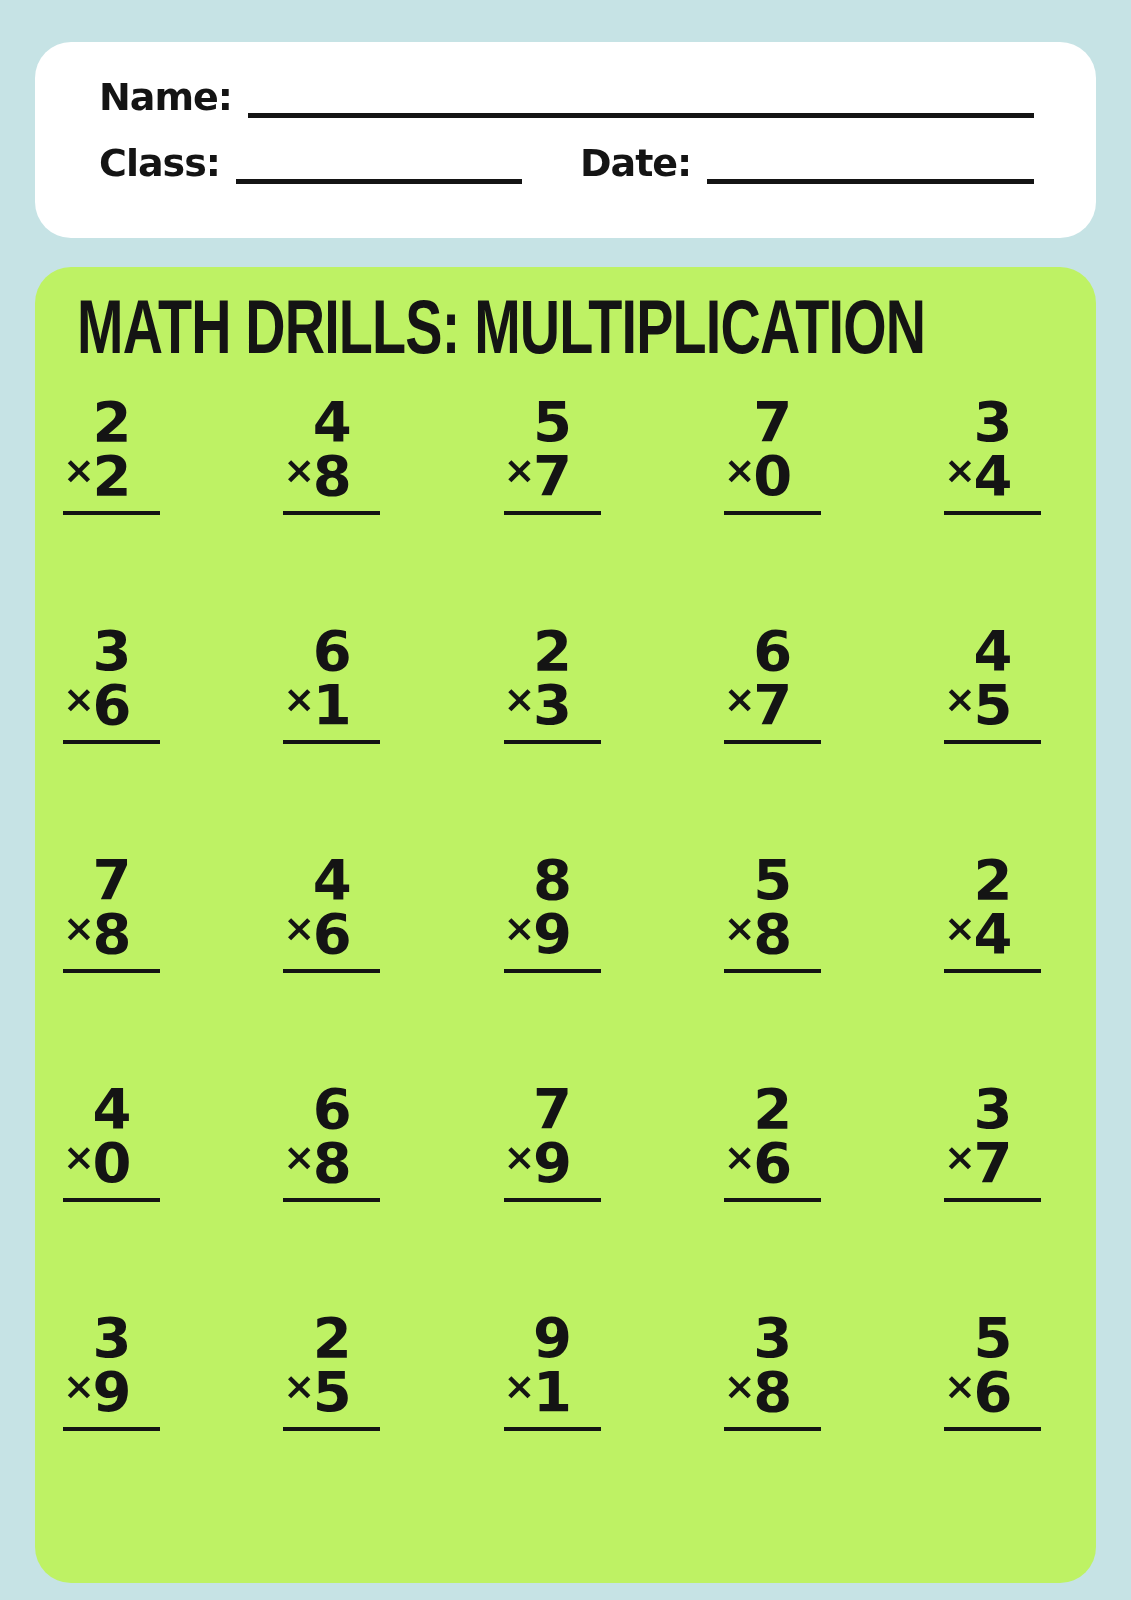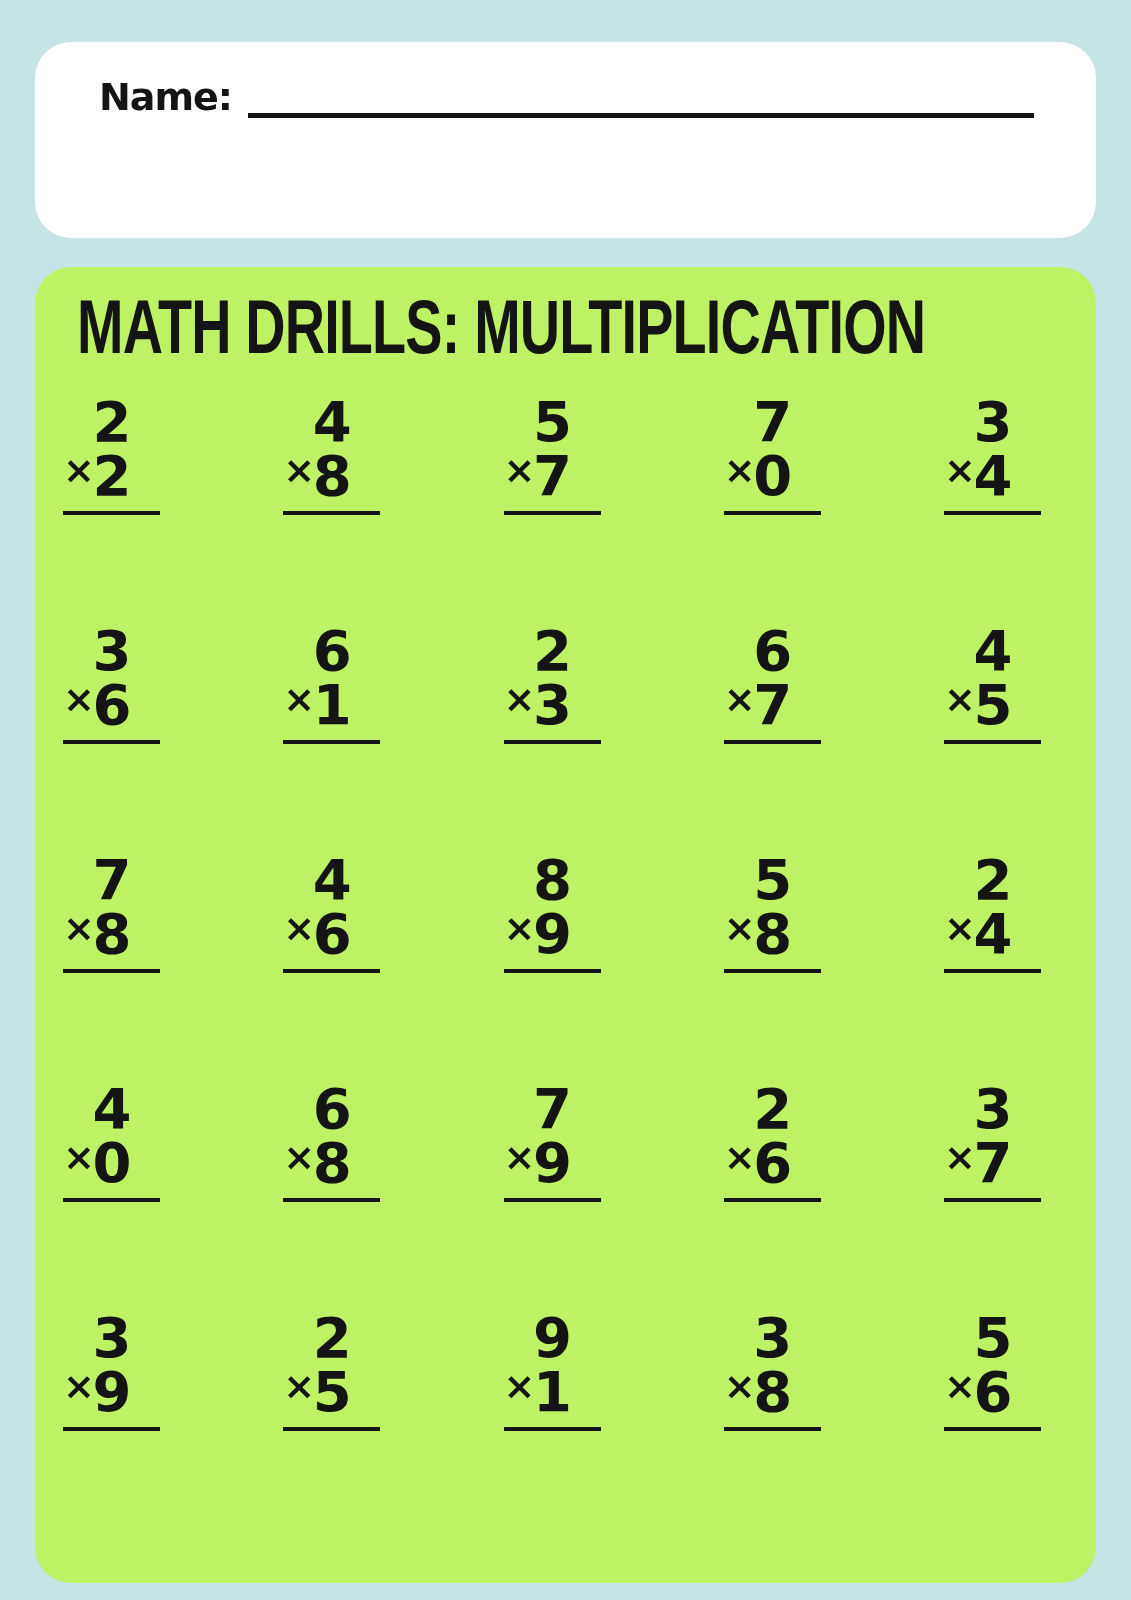--- a/index.html
+++ b/index.html
@@ -111,20 +111,26 @@
 </head>
 <body>
 
 <div class="page">
 
   <div class="info-card">
     <div class="info-row">
       <span class="info-label">Name:</span>
       <div class="blank-line blank-grow"></div>
     </div>
+    <div class="info-row">
+      <span class="info-label">Class:</span>
+      <div class="blank-line blank-class"></div>
+      <span class="info-label date-label">Date:</span>
+      <div class="blank-line blank-grow"></div>
+    </div>
   </div>
 
   <div class="sheet-card">
     <div class="sheet-title">MATH DRILLS: MULTIPLICATION</div>
     <div class="problems-grid">
   <div class="problem">
     <span class="p-top">2</span>
     <span class="p-times">×</span>
     <span class="p-bot">2</span>
     <div class="p-line"></div>

